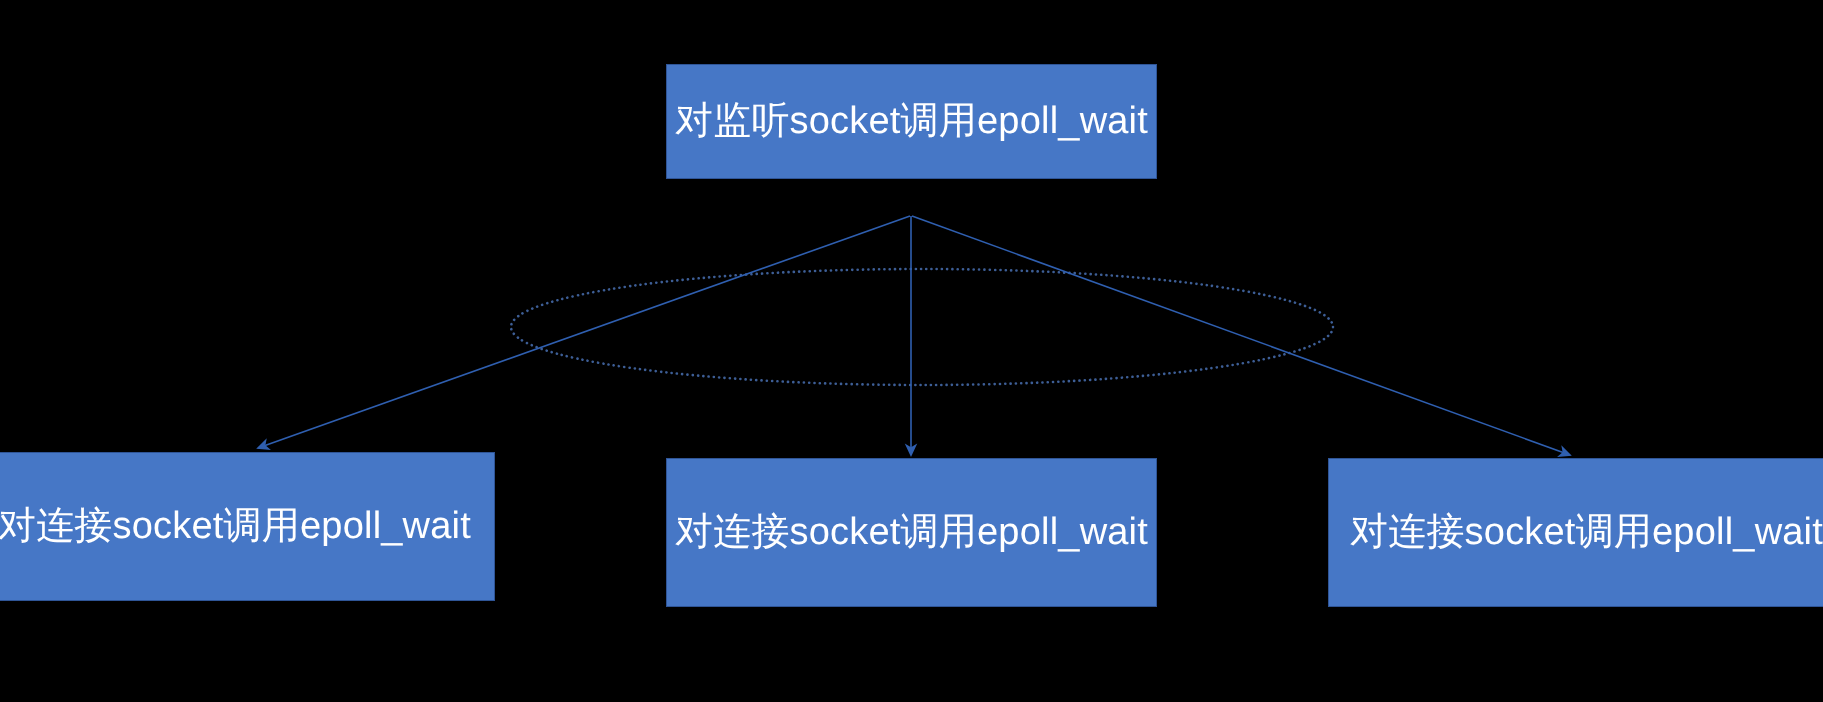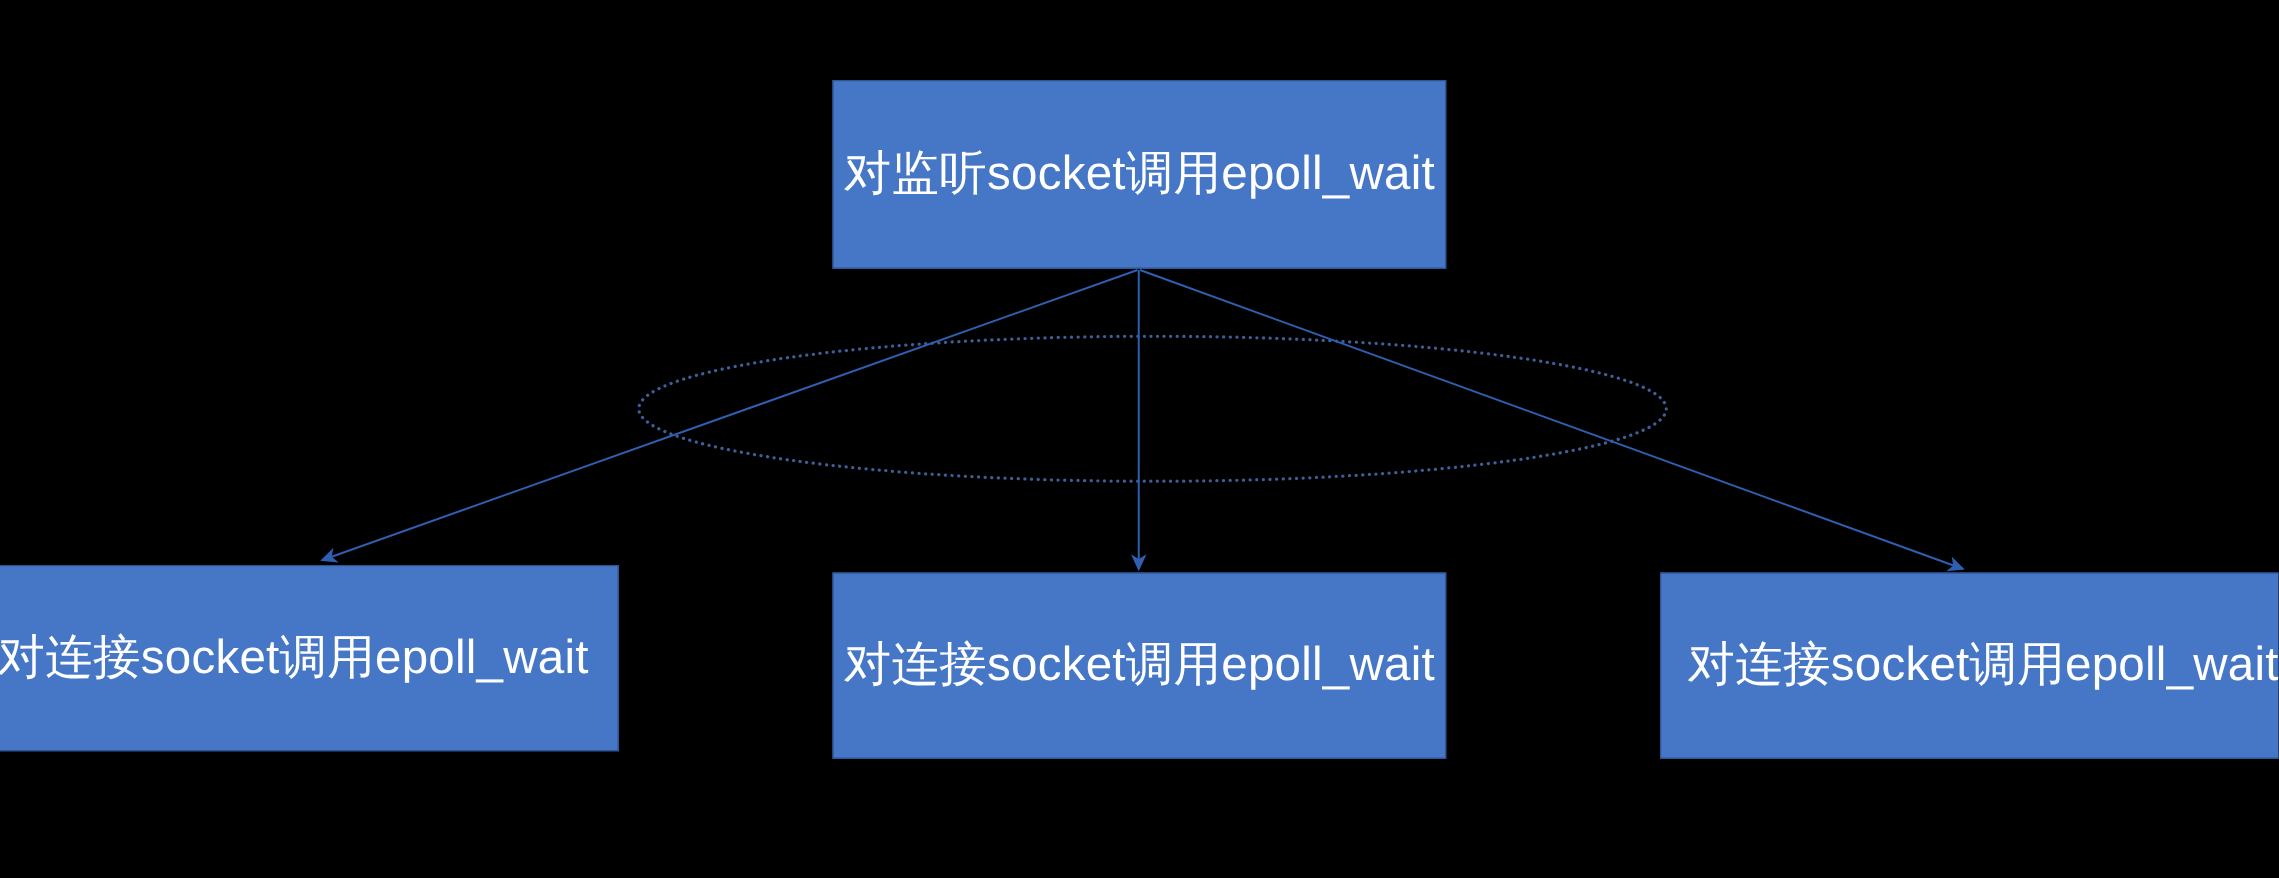--- a/index.html
+++ b/index.html
@@ -44,21 +44,21 @@
   }
   .node .node-label {
     display: block;
     padding: 0 10px;
   }
   
   #node-listen {
     left: 666px;
     top: 64px;
     width: 491px;
-    height: 151px;
+    height: 115px;
   }
   
   #node-conn-left {
     left: -48px;
     top: 452px;
     width: 543px;
     height: 149px;
     justify-content: flex-end;
   }
   #node-conn-left .node-label {

